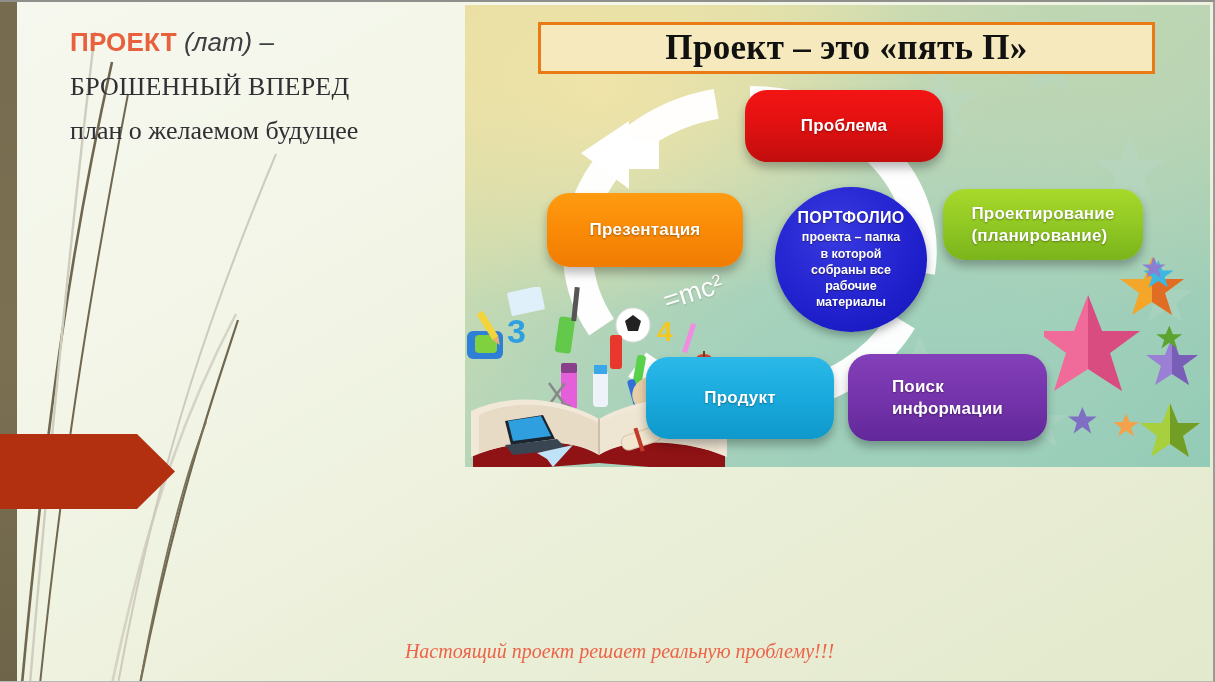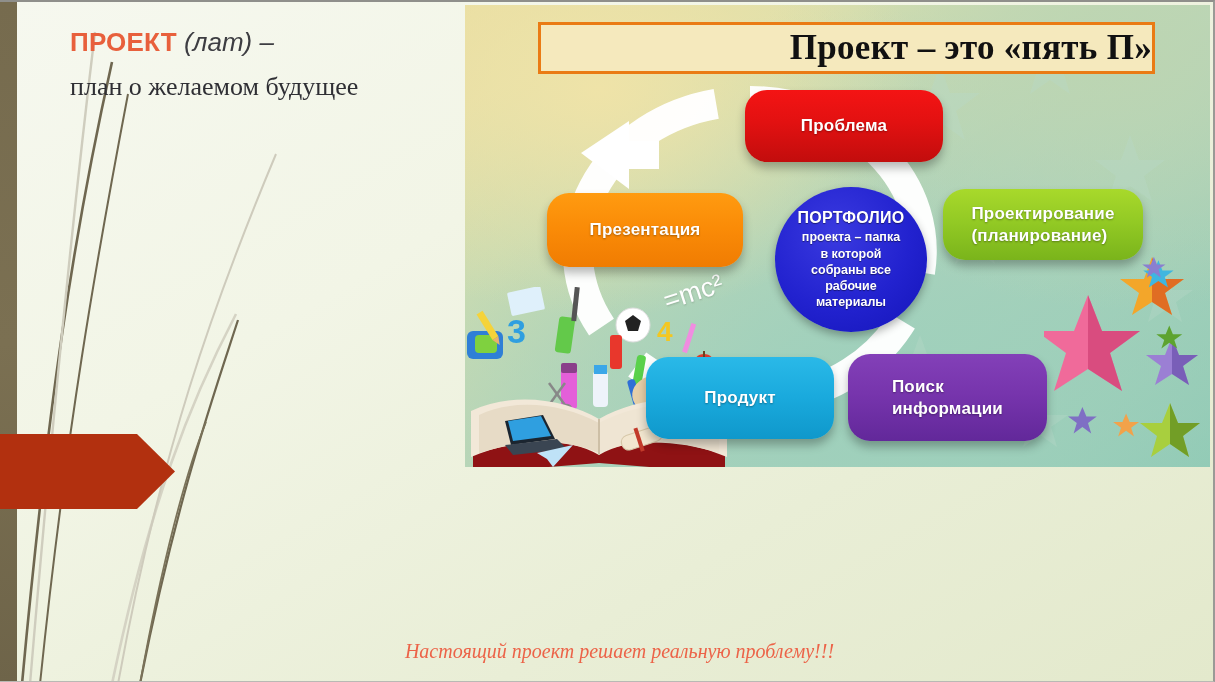--- a/index.html
+++ b/index.html
@@ -74,21 +74,21 @@
     position:absolute;left:198px;top:272px;
     font-family:"Liberation Sans", sans-serif;font-size:27px;color:#ffffff;
     font-weight:500;transform:rotate(-18deg);
     text-shadow:0 1px 2px rgba(0,0,0,.18);
   }
 
   
   .banner{
     position:absolute;left:73px;top:17px;width:617px;height:52px;
     background:#f5e9bd;border:3px solid #ea7b14;box-sizing:border-box;
-    display:flex;align-items:center;justify-content:flex-end;
+    display:flex;align-items:center;justify-content:center;
   }
   .banner span{
     font-family:"Liberation Serif", serif;font-weight:bold;font-size:35px;
     color:#111;letter-spacing:.3px;
   }
 
   
   .node{
     position:absolute;border-radius:22px;display:flex;align-items:center;
     justify-content:center;text-align:left;color:#fff;font-weight:bold;
@@ -151,20 +151,21 @@
   <svg class="arrow-banner" viewBox="0 0 175 75" preserveAspectRatio="none">
     <path d="M0 0 L137 0 L175 37.5 L137 75 L0 75 Z" fill="#b2300f"></path>
   </svg>
 
   <div class="left-text">
     <div class="lt-line l1">
       <span class="kw">ПРОЕКТ</span>
       <span class="lat">(лат)</span>
       <span class="lat">–</span>
     </div>
+    <div class="lt-line serif caps">БРОШЕННЫЙ ВПЕРЕД</div>
     <div class="lt-line serif">план о желаемом будущее</div>
   </div>
 
   <div class="img-panel">
 
     <svg class="wm" viewBox="0 0 330 462">
       <g fill="#b9d9c9">
         <polygon points="60,60 70,88 100,88 76,106 85,135 60,117 35,135 44,106 20,88 50,88"></polygon>
         <polygon points="170,30 178,52 202,52 183,66 190,89 170,75 150,89 157,66 138,52 162,52"></polygon>
         <polygon points="250,130 259,155 285,155 264,171 272,196 250,181 228,196 236,171 215,155 241,155"></polygon>

